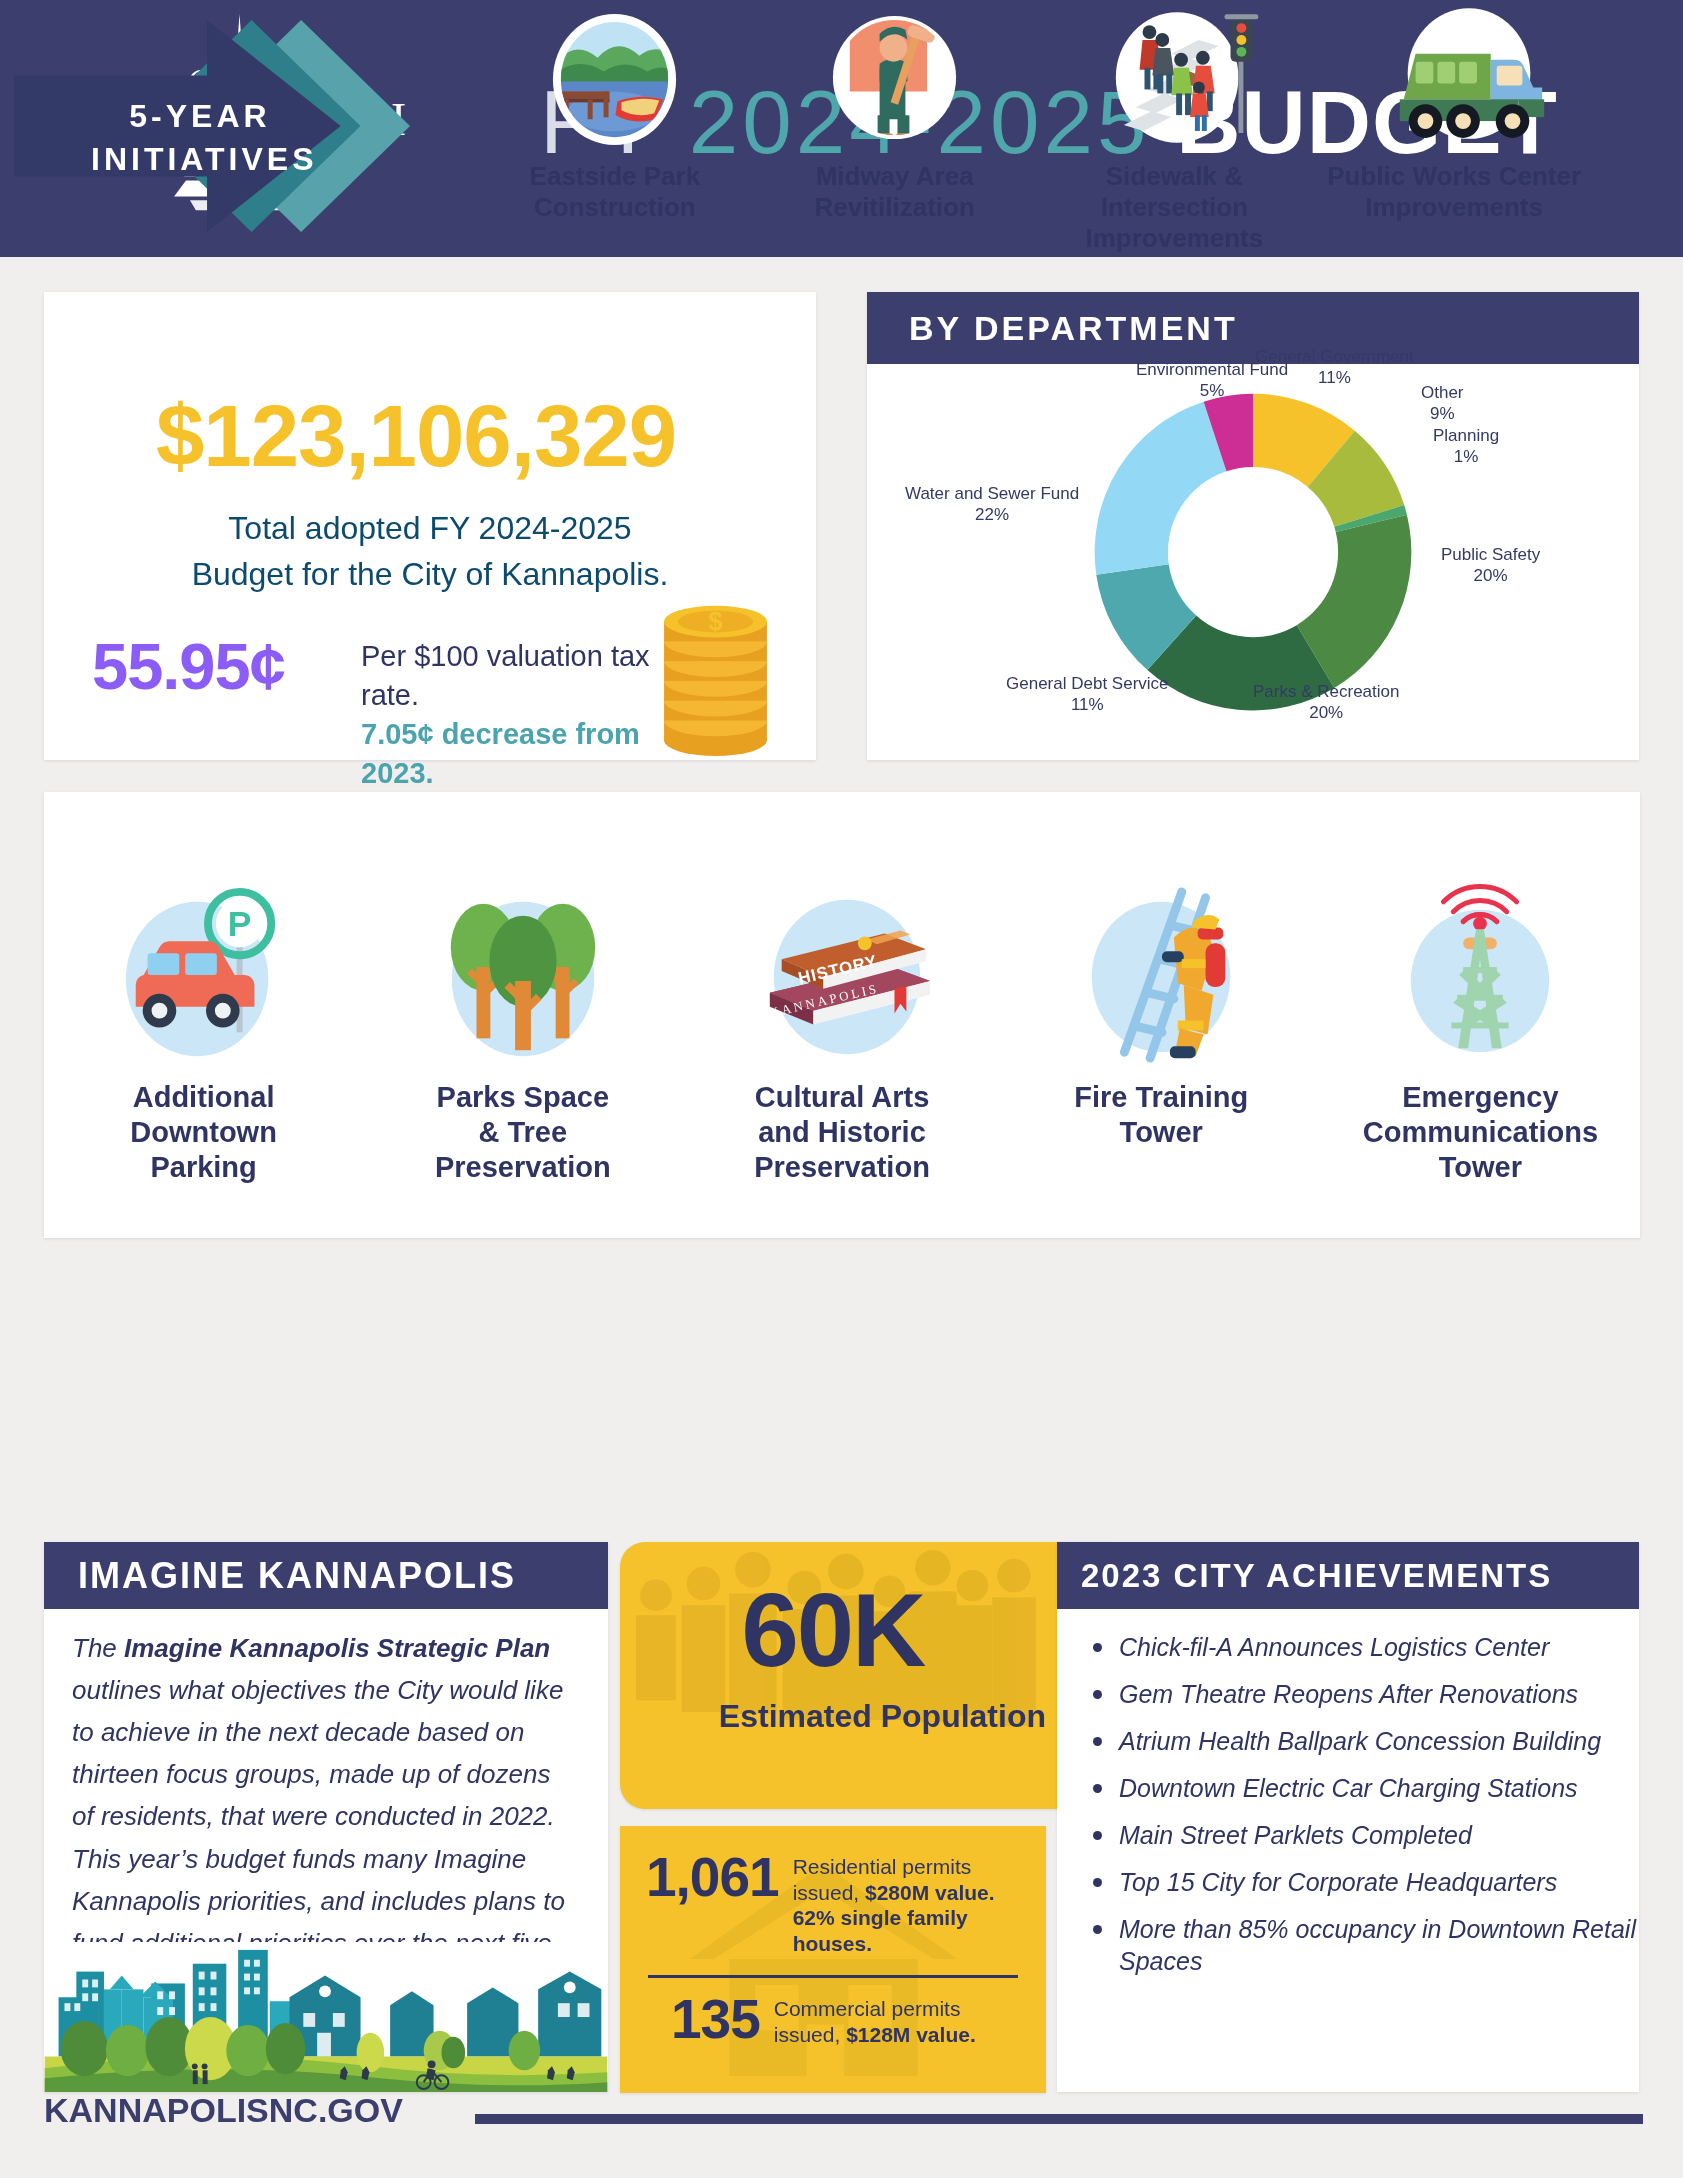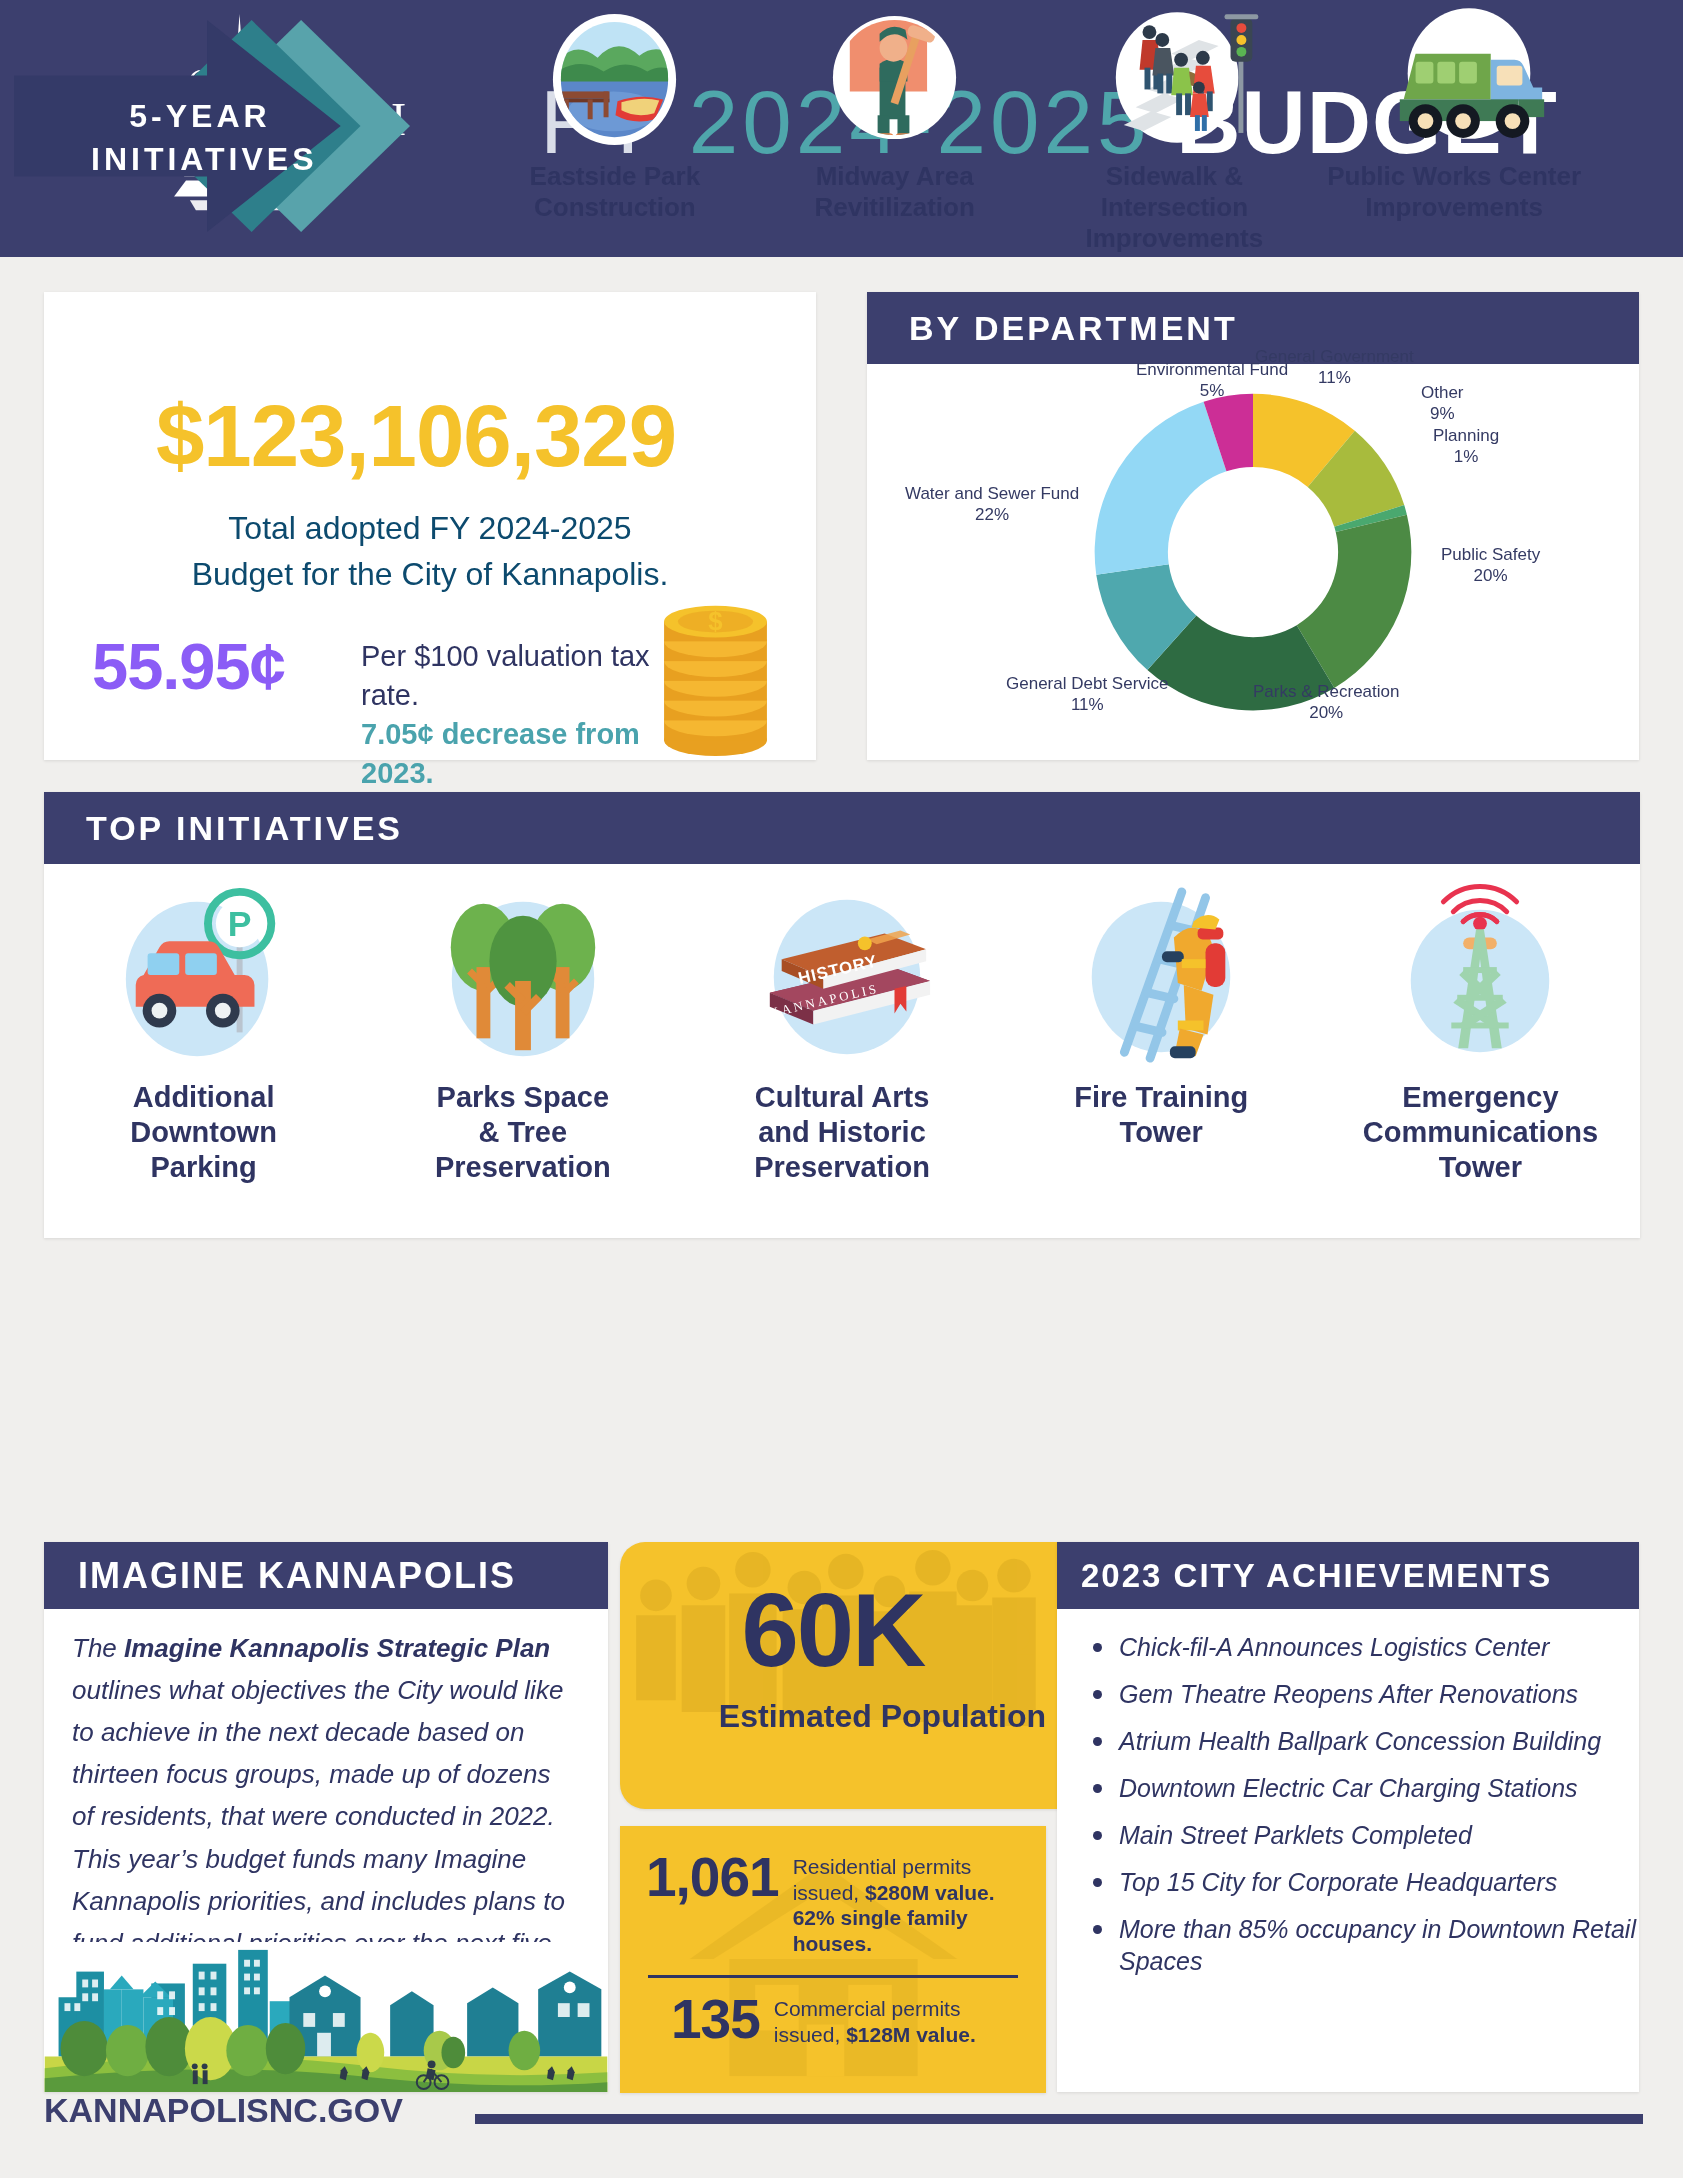--- a/index.html
+++ b/index.html
@@ -236,21 +236,20 @@
       <div class="dlabel" style="left:139px;top:309px;">
         <span>General Debt Service</span><br><span>11%</span>
       </div>
       <div class="dlabel" style="left:38px;top:119px;">
         <span>Water and Sewer Fund</span><br><span>22%</span>
       </div>
     </div>
   </div>
 
   <div class="card" id="topinit">
-    <div class="bar">TOP INITIATIVES</div>
     <div class="init-row">
 
       <div class="init-cell">
         <div class="init-ico">
           <svg width="188" height="188" viewBox="0 0 190 190">
             <ellipse cx="88" cy="98" rx="72" ry="78" fill="#cbe6f7"></ellipse>
             <rect x="128" y="66" width="6" height="86" fill="#b9c4cf"></rect>
             <circle cx="131" cy="42" r="32" fill="none" stroke="#3dbfa0" stroke-width="8"></circle>
             <circle cx="131" cy="42" r="24" fill="#ffffff"></circle>
             <text x="131" y="55" text-anchor="middle" font-family="'Liberation Sans',sans-serif" font-size="36" font-weight="700" fill="#3dbfa0">P</text>

